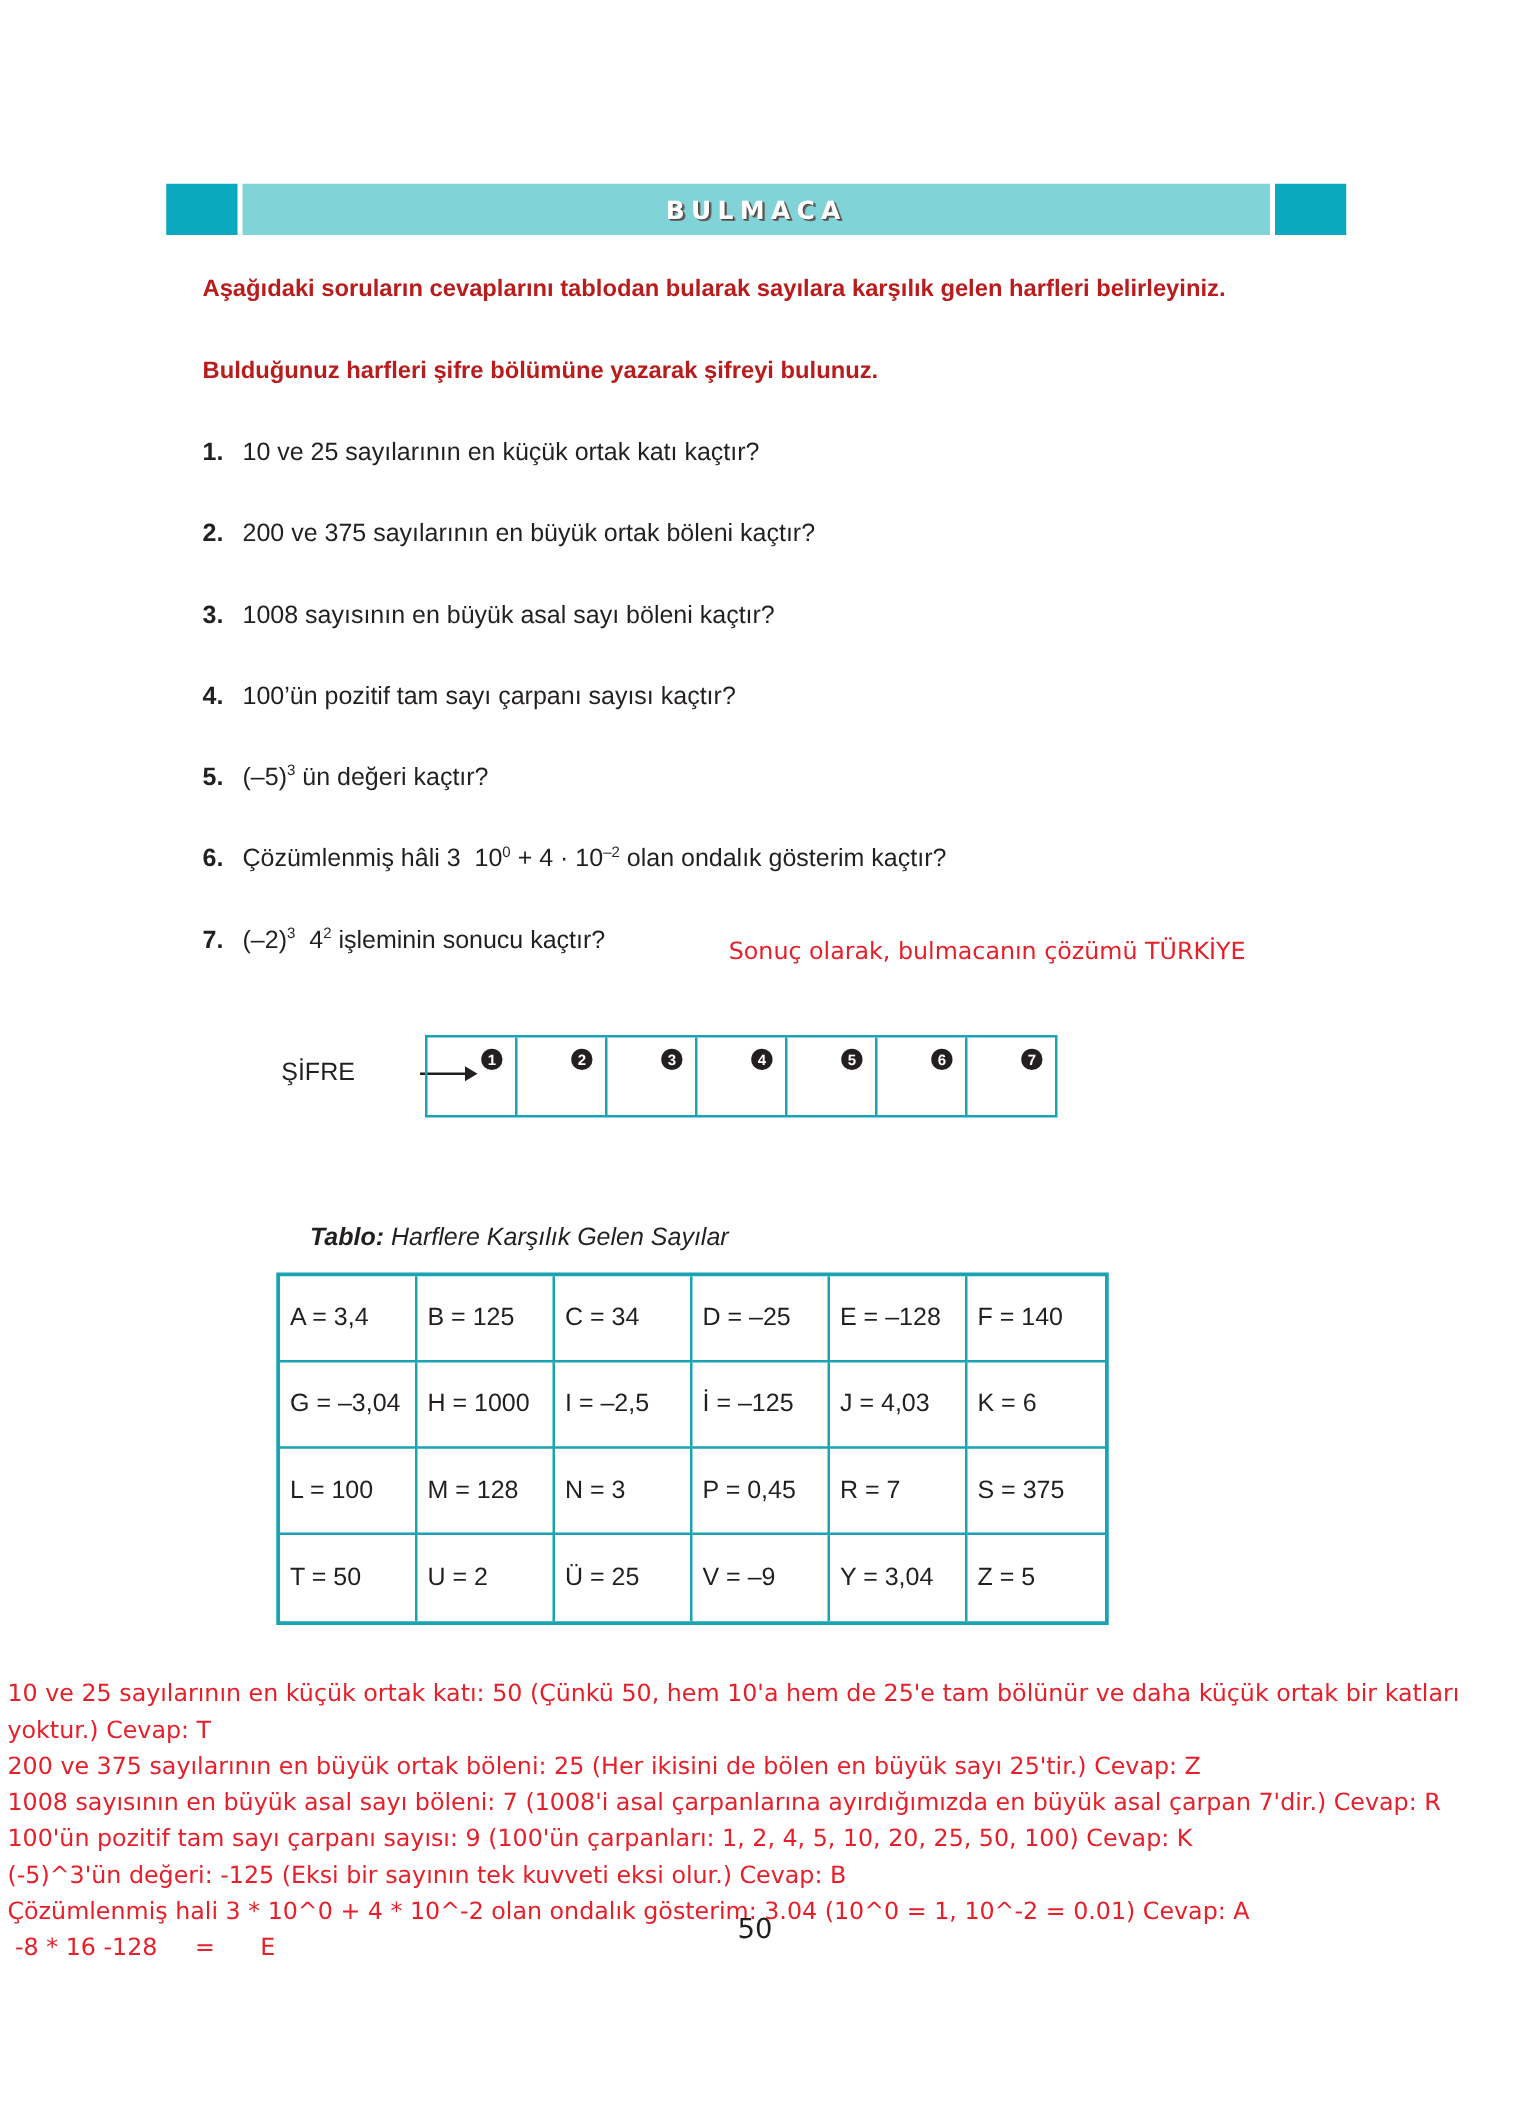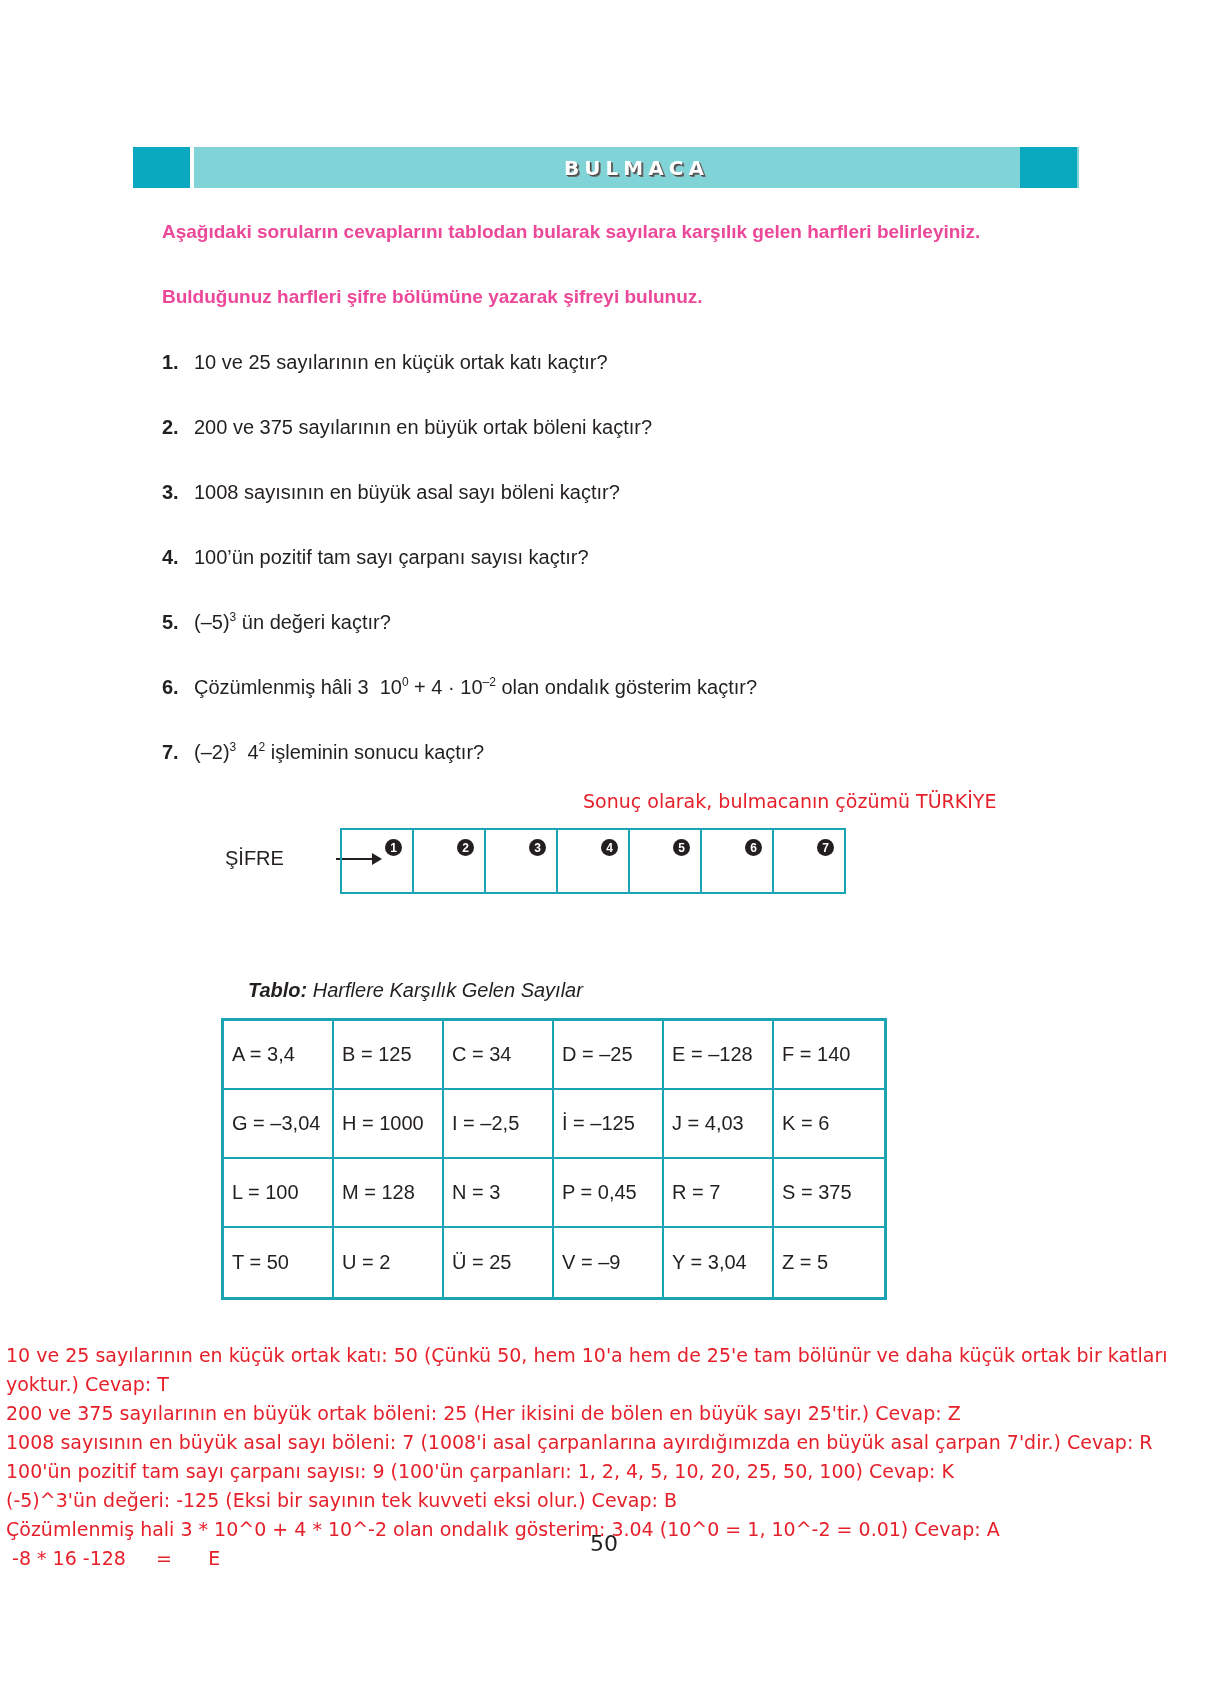--- a/index.html
+++ b/index.html
@@ -3,30 +3,30 @@
 <meta charset="utf-8">
 <style>
   html, body { margin:0; padding:0; }
   body {
     width:1210px; height:1683px; position:relative; background:#ffffff;
     font-family:"Liberation Sans", sans-serif; color:#231f20; overflow:hidden;
   }
   .abs { position:absolute; }
   
   .hdr-block { position:absolute; top:147px; height:41px; background:#0aa9bf; }
-  .hdr-band { position:absolute; top:147px; height:41px; left:194px; width:885px; background:#80d4d8;
+  .hdr-band { position:absolute; top:147px; height:41px; left:194px; width:822px; background:#80d4d8;
     display:flex; align-items:center; justify-content:center; }
   .hdr-title { font-family:"DejaVu Sans", sans-serif; font-weight:bold; font-size:20px; letter-spacing:5px;
     color:#ffffff; text-shadow:1px 1px 0 #4a4a4a, 2px 2px 0 #6c6c6c; }
-  .instr { left:162px; font-weight:bold; font-size:19px; color:#ec4899; white-space:nowrap; }
+  .instr { left:162px; font-weight:bold; font-size:19px; color:#b91c1c; white-space:nowrap; }
   .q { left:162px; font-size:20px; white-space:nowrap; display:flex; }
   .q .num { font-weight:bold; width:32px; }
   sup { font-size:12px; vertical-align:super; line-height:0; }
   .red { color:#e6202a; font-family:"DejaVu Sans", sans-serif; }
-  .note { left:583px; top:750px; font-size:19px; white-space:nowrap;margin-top:40px; }
+  .note { left:583px; top:750px; font-size:19px; white-space:nowrap; }
   .sifre-label { left:225px; top:847px; font-size:20px; display:flex; align-items:center;gap:44px; }
   .arrow { display:inline-block; width:44px; height:2px; background:#231f20; margin-left:8px; position:relative; }
   .arrow::after { content:""; position:absolute; right:-2px; top:-5px; border-left:10px solid #231f20; border-top:6px solid transparent; border-bottom:6px solid transparent; }
   .sifre-box { left:340px; top:828px; height:62px; display:flex; border:2px solid #1aa3b3; }
   .sifre-cell { width:70px; height:62px; border-right:2px solid #1aa3b3; position:relative; }
   .sifre-cell:last-child { border-right:none; }
   .badge { position:absolute; right:10px; top:9px; width:17px; height:17px; border-radius:50%; background:#231f20;
     color:#fff; font-size:12px; font-weight:bold; display:flex; align-items:center; justify-content:center; }
   .tbl-cap { left:221px; top:979px; font-size:20px; font-style:italic;margin-left:27px; }
   .tbl-cap b { font-weight:bold; }

